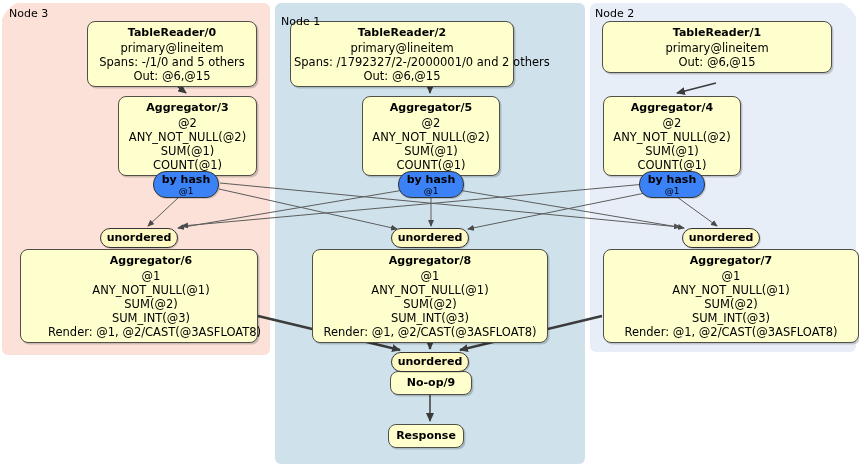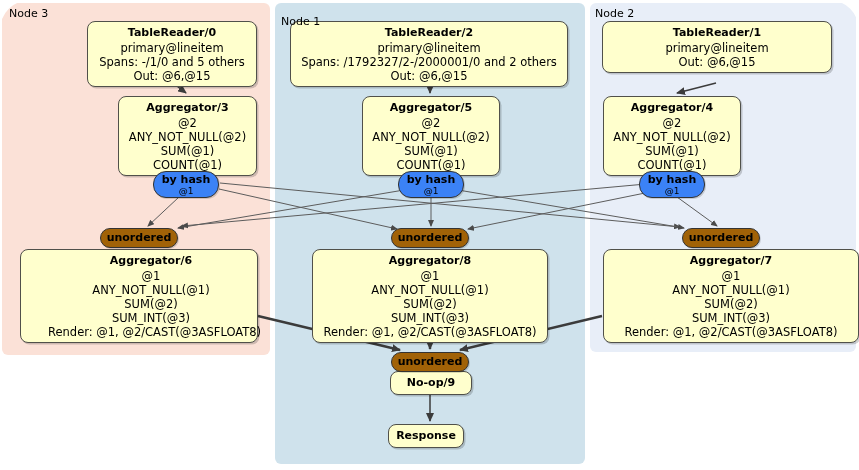--- a/index.html
+++ b/index.html
@@ -29,21 +29,21 @@
   .pline  { font-size:11.5px; line-height:14px; }
   .oval {
     position:absolute; z-index:3; box-sizing:border-box;
     border:1px solid #333; text-align:center;
     box-shadow:1px 1px 0 rgba(0,0,0,0.15);
   }
   .hash { background:#3b82f6; border-radius:13px; }
   .hash-label { font-weight:bold; font-size:11px; line-height:13px; margin-top:1px; }
   .hash-sub   { font-size:9px; line-height:10px; }
   .unord {
-    background:#a16207; border-radius:10px;
+    background:#fef9c3; border-radius:10px;
     font-weight:bold; font-size:11px; line-height:18px;
   }
 </style>
 </head>
 <body>
 
 <div class="canvas">
 
   <div class="region region-node3" style="left:2px;top:3px;width:268px;height:352px;"></div>
   <div class="region region-node1" style="left:275px;top:3px;width:310px;height:461px;"></div>
@@ -83,21 +83,21 @@
 
     <line class="mid" x1="430" y1="392" x2="430" y2="421" marker-end="url(#arr)"></line>
   </svg>
 
   <div class="pbox" style="left:87px;top:21px;width:170px;">
     <div class="ptitle">TableReader/0</div>
     <div class="pline">primary@lineitem</div>
     <div class="pline">Spans: -/1/0 and 5 others</div>
     <div class="pline">Out: @6,@15</div>
   </div>
-  <div class="pbox" style="left:290px;top:21px;width:278px;">
+  <div class="pbox" style="left:290px;top:21px;width:224px;">
     <div class="ptitle">TableReader/2</div>
     <div class="pline">primary@lineitem</div>
     <div class="pline">Spans: /1792327/2-/2000001/0 and 2 others</div>
     <div class="pline">Out: @6,@15</div>
   </div>
   <div class="pbox" style="left:602px;top:21px;width:230px;">
     <div class="ptitle">TableReader/1</div>
     <div class="pline">primary@lineitem</div>
     <div class="pline">Out: @6,@15</div>
   </div>

